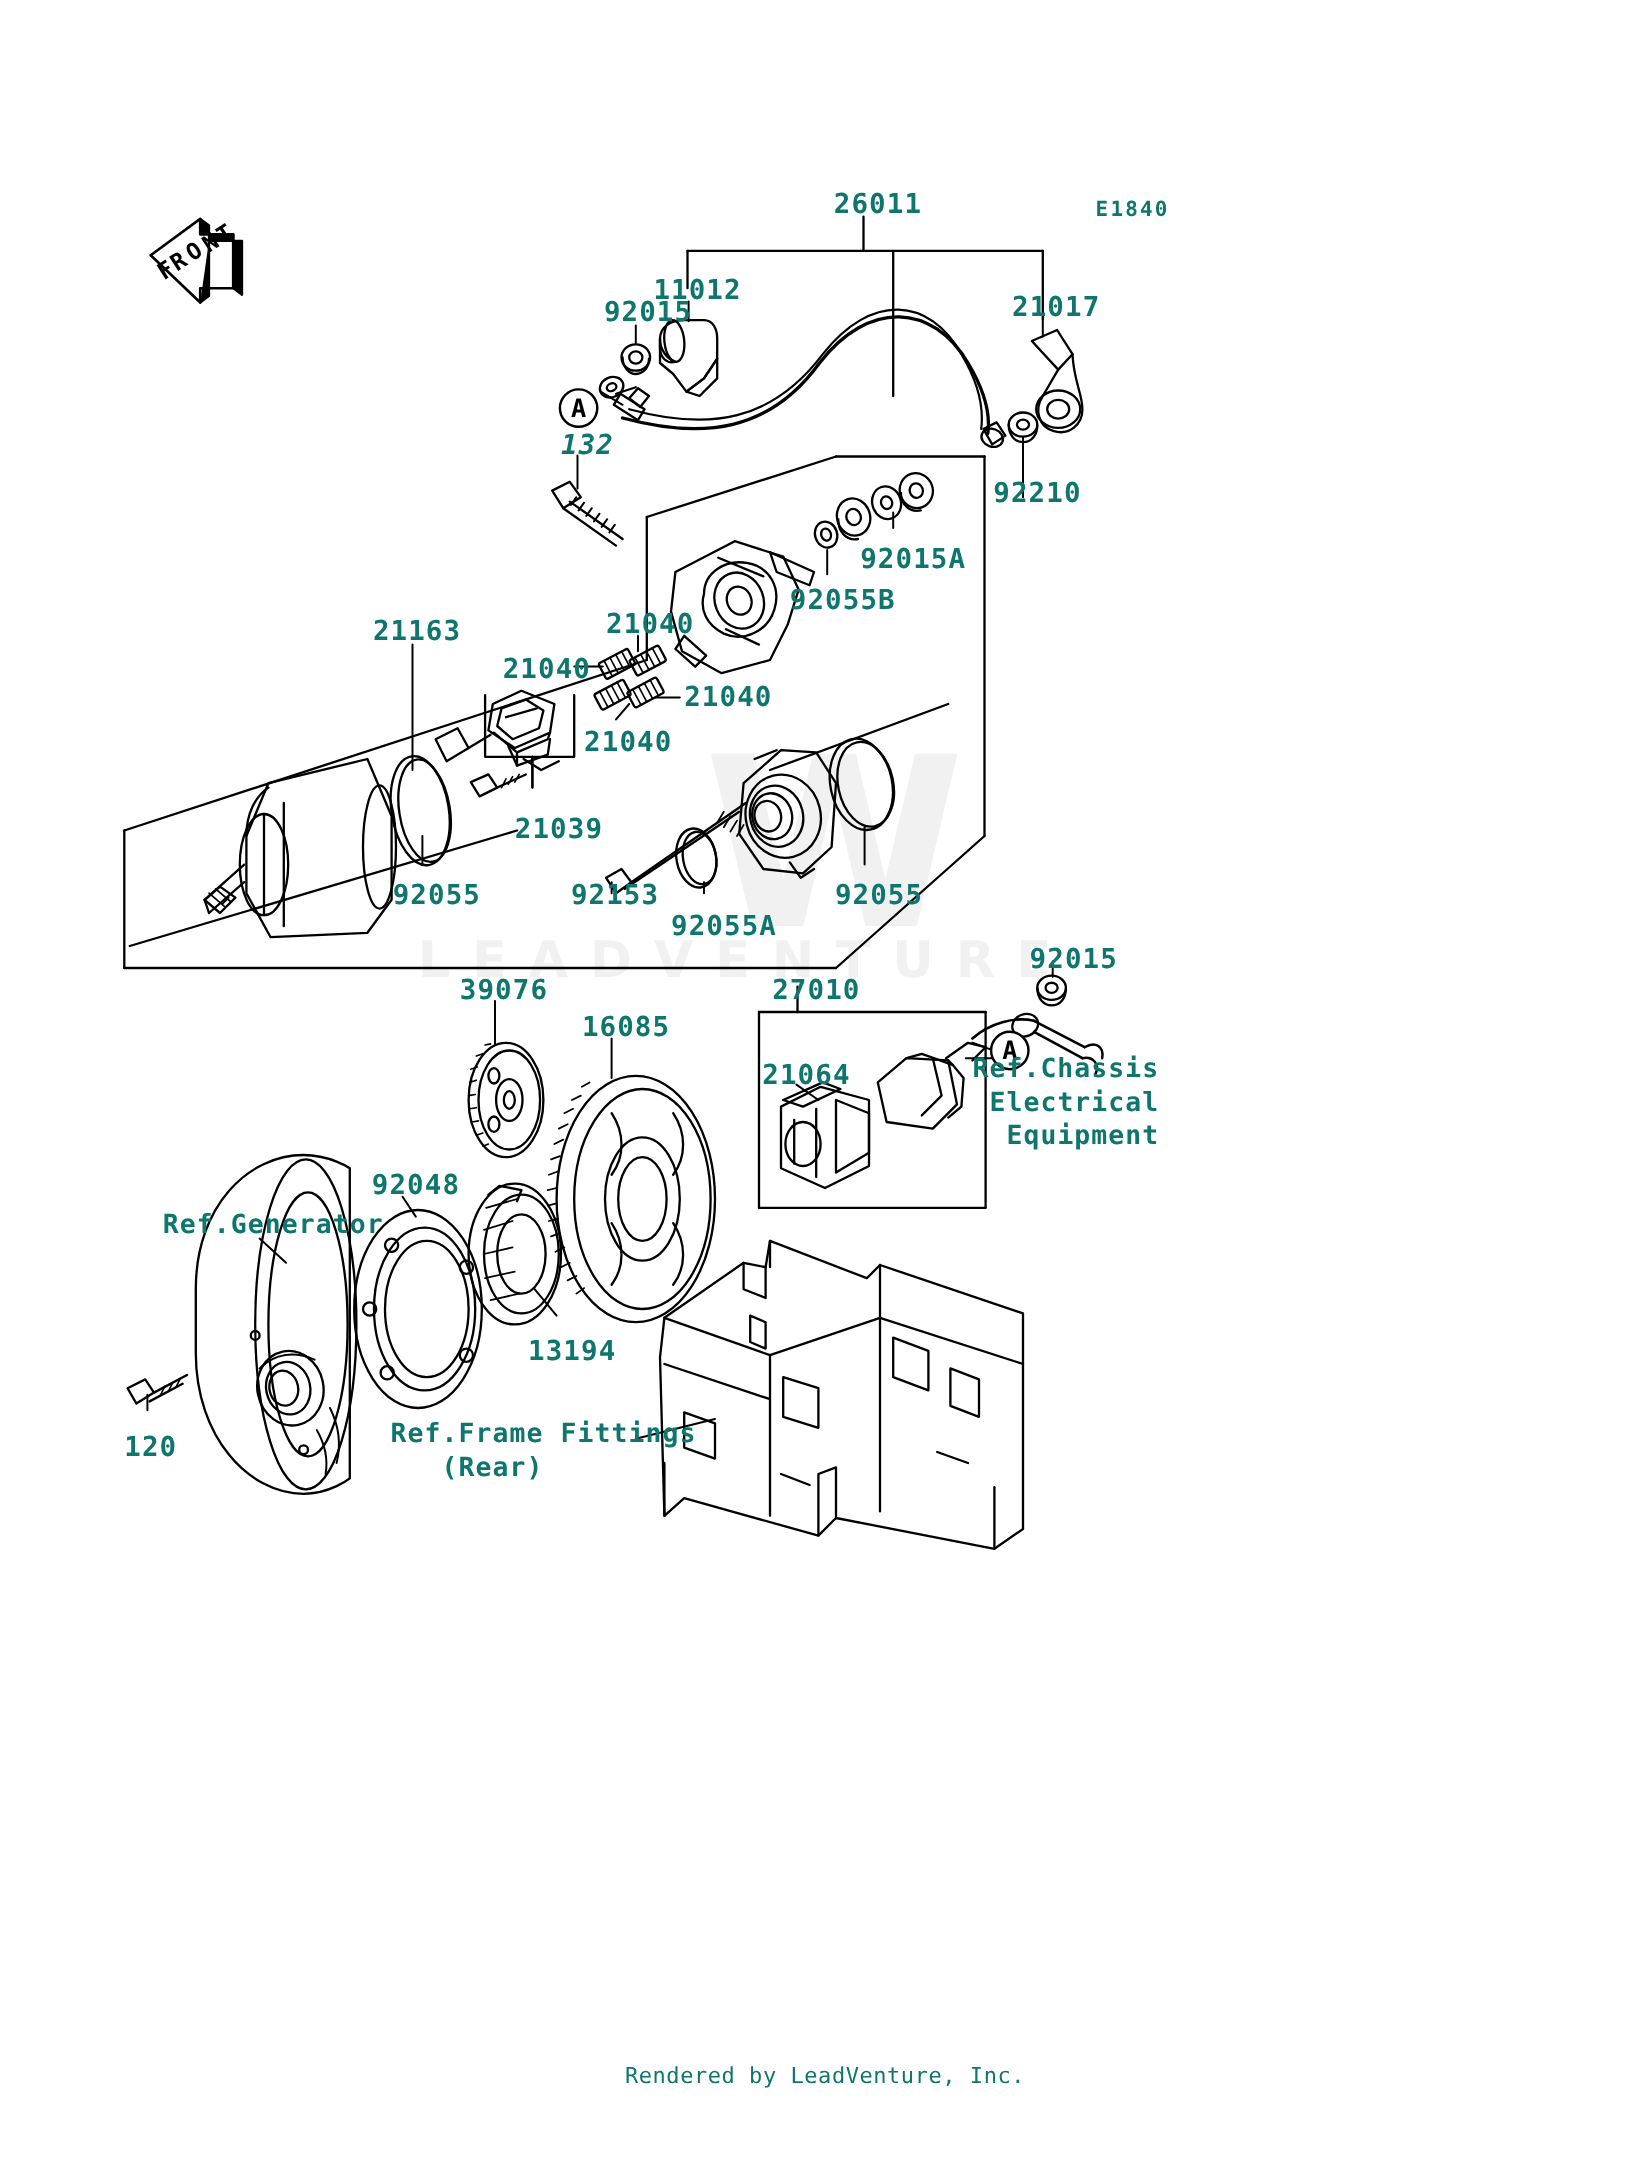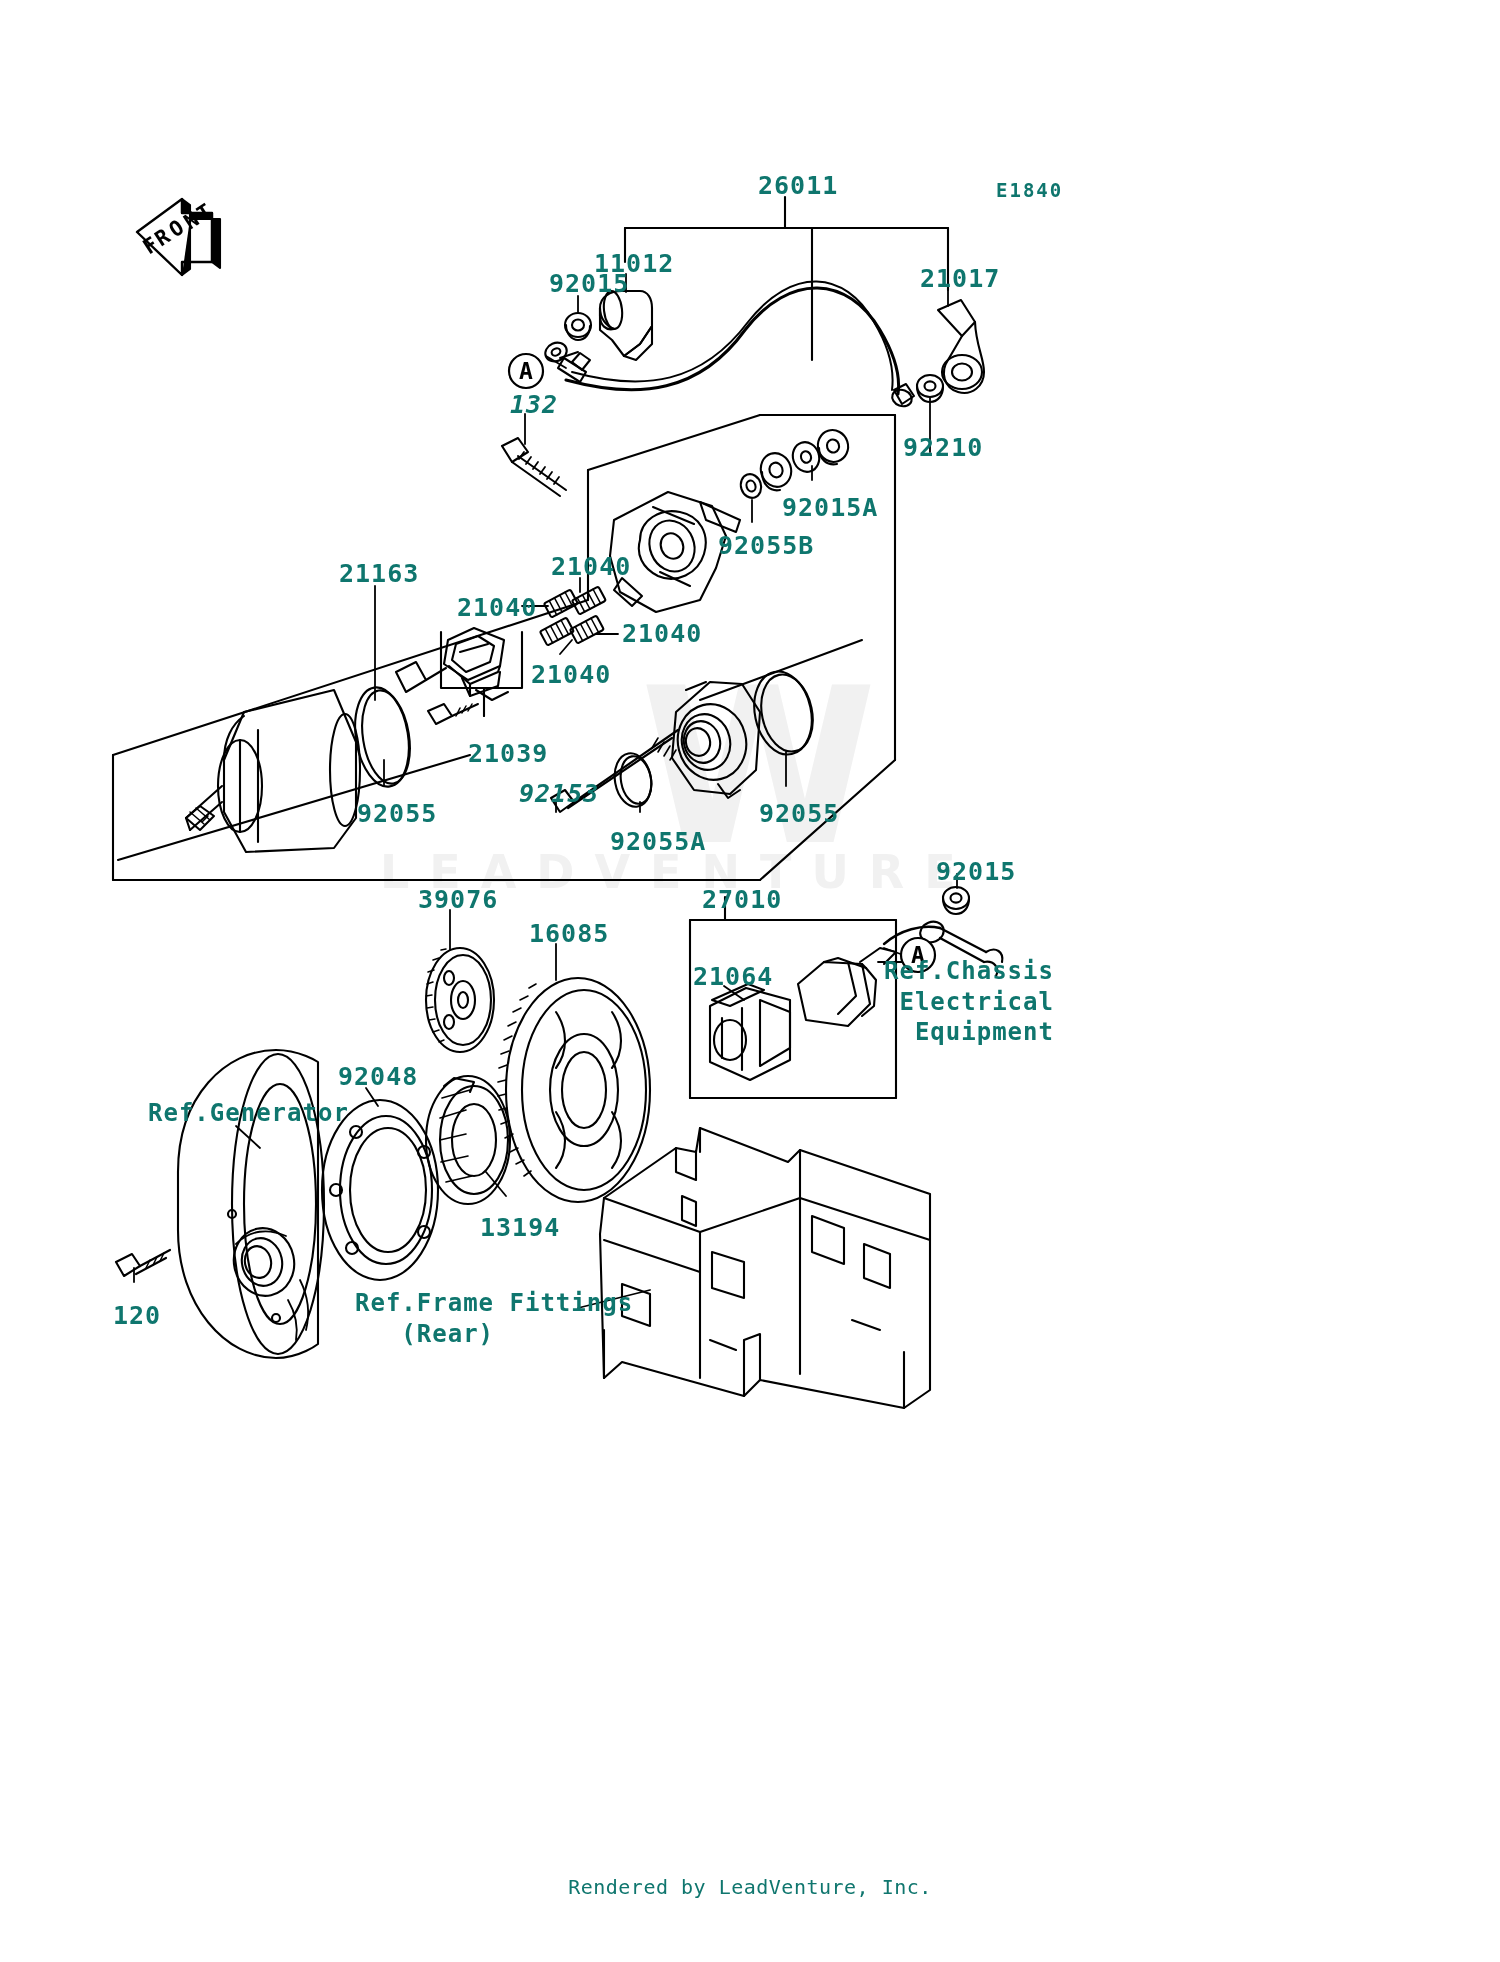--- a/index.html
+++ b/index.html
@@ -447,21 +447,21 @@
       <div class="lbl pn" style="left: 782px; top: 492px;">92015A</div>
       <div class="lbl pn" style="left: 718px; top: 530px;">92055B</div>
       <div class="lbl pn" style="left: 339px; top: 558px;">21163</div>
       <div class="lbl pn" style="left: 551px; top: 551px;">21040</div>
       <div class="lbl pn" style="left: 457px; top: 592px;">21040</div>
       <div class="lbl pn" style="left: 622px; top: 618px;">21040</div>
       <div class="lbl pn" style="left: 531px; top: 659px;">21040</div>
       <div class="lbl pn" style="left: 468px; top: 738px;">21039</div>
       <div class="lbl pn" style="left: 357px; top: 798px;">92055</div>
       <div class="lbl pn" style="left: 759px; top: 798px;">92055</div>
-      <div class="lbl pn" style="left: 519px; top: 778px; font-style: italic;">92153</div>
+      <div class="lbl pn" style="left: 519px; top: 798px;">92153</div>
       <div class="lbl pn" style="left: 610px; top: 826px;">92055A</div>
       <div class="lbl pn" style="left: 936px; top: 856px;">92015</div>
       <div class="lbl pn" style="left: 418px; top: 884px;">39076</div>
       <div class="lbl pn" style="left: 702px; top: 884px;">27010</div>
       <div class="lbl pn" style="left: 529px; top: 918px;">16085</div>
       <div class="lbl pn" style="left: 693px; top: 961px;">21064</div>
       <div class="lbl pn" style="left: 338px; top: 1061px;">92048</div>
       <div class="lbl pn" style="left: 480px; top: 1212px;">13194</div>
       <div class="lbl pn" style="left: 113px; top: 1300px;">120</div>
     </div>

